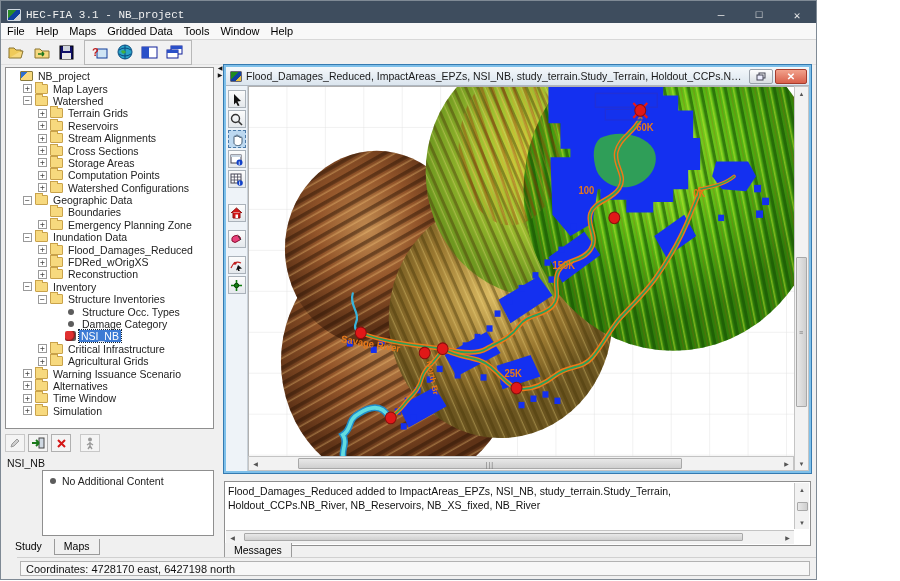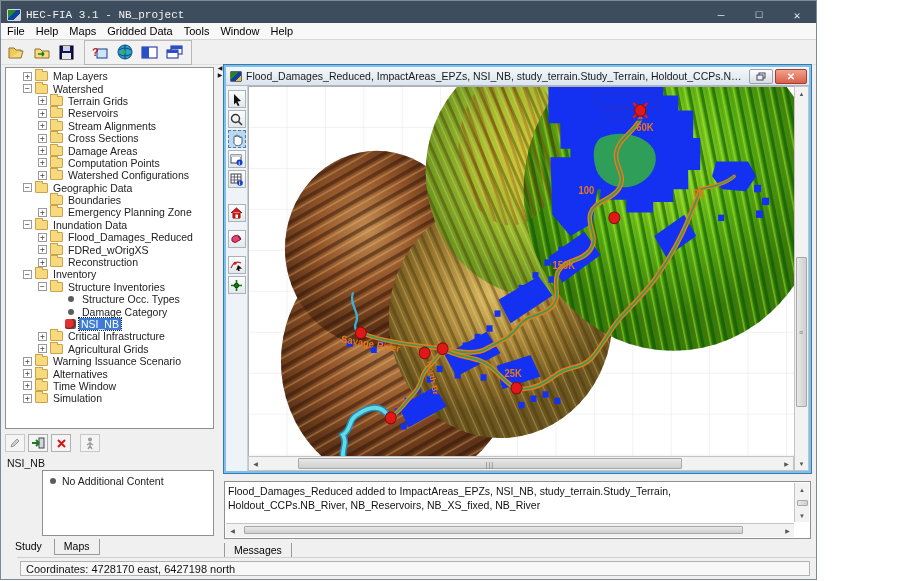--- a/index.html
+++ b/index.html
@@ -62,21 +62,21 @@
   .canvaswrap svg{position:absolute;left:0;top:0;width:100%;height:100%;}
   
   .vsb{width:15px;flex:none;background:#f2f2f2;border:1px solid #c4c4c4;display:flex;flex-direction:column;align-items:center;}
   .hsb{position:absolute;left:22px;right:15px;bottom:0;height:15px;background:#f2f2f2;border:1px solid #c4c4c4;display:flex;align-items:center;}
   .sb-arr{font-size:6px;color:#555;width:13px;height:13px;display:flex;align-items:center;justify-content:center;flex:none;}
   .vthumb{width:11px;background:linear-gradient(90deg,#e8e8e8,#cfcfcf);border:1px solid #a8a8a8;border-radius:1px;position:relative;}
   .hthumb{height:11px;background:linear-gradient(#e8e8e8,#cfcfcf);border:1px solid #a8a8a8;border-radius:1px;position:relative;}
   .grip{position:absolute;left:50%;top:50%;transform:translate(-50%,-50%);font-size:7px;color:#777;letter-spacing:1px;}
   
   .msgpanel{position:absolute;left:0;right:2px;top:414px;bottom:0;}
-  .msgbox{position:absolute;left:0;top:2px;right:0;height:58px;border:1px solid #8f8f8f;background:#fff;}
+  .msgbox{position:absolute;left:0;top:2px;right:0;height:65px;border:1px solid #8f8f8f;background:#fff;}
   .msgtext{position:absolute;left:3px;top:2px;right:18px;bottom:16px;font-size:10.5px;color:#111;line-height:1.35;overflow:hidden;}
   .msg-vsb{position:absolute;right:1px;top:1px;width:15px;bottom:16px;background:#f2f2f2;border-left:1px solid #c4c4c4;display:flex;flex-direction:column;align-items:center;}
   .msg-hsb{position:absolute;left:1px;right:16px;bottom:1px;height:14px;background:#f2f2f2;border-top:1px solid #c4c4c4;display:flex;align-items:center;}
   .msgtabs{position:absolute;left:0;top:64px;height:18px;display:flex;font-size:10.5px;}
   
   .statusbar{position:absolute;left:16px;right:0;bottom:0;height:22px;background:#f0f0f0;border-top:1px solid #d0d0d0;}
   .statusbox{position:absolute;left:3px;top:3px;right:6px;bottom:3px;border:1px solid #b2b2b2;background:#f7f7f7;display:flex;align-items:center;padding-left:5px;font-size:11px;color:#111;}
   text{font-family:"Liberation Sans",sans-serif;}
 </style>
 </head>
@@ -150,20 +150,25 @@
             <rect x="5" y="1" width="11" height="3" fill="#2a50c8"></rect>
             <rect x="1" y="5" width="11" height="8" fill="#fff" stroke="#10209a"></rect>
             <rect x="1" y="5" width="11" height="3" fill="#2a50c8"></rect>
           </svg>
       </div>
     </div>
   </div>
 
   <div class="left">
     <div class="treebox" id="tree">
+        <div class="trow" style="padding-left: 0px;">
+          <span class="texp none"></span>
+          <span class="ti i-project"></span>
+          <span class="tlabel">NB_project</span>
+        </div>
         <div class="trow" style="padding-left: 15px;">
           <span class="texp">+</span>
           <span class="ti i-folder"></span>
           <span class="tlabel">Map Layers</span>
         </div>
         <div class="trow" style="padding-left: 15px;">
           <span class="texp">−</span>
           <span class="ti i-folder"></span>
           <span class="tlabel">Watershed</span>
         </div>
@@ -183,21 +188,21 @@
           <span class="tlabel">Stream Alignments</span>
         </div>
         <div class="trow" style="padding-left: 30px;">
           <span class="texp">+</span>
           <span class="ti i-folder"></span>
           <span class="tlabel">Cross Sections</span>
         </div>
         <div class="trow" style="padding-left: 30px;">
           <span class="texp">+</span>
           <span class="ti i-folder"></span>
-          <span class="tlabel">Damage Areas</span>
+          <span class="tlabel">Storage Areas</span>
         </div>
         <div class="trow" style="padding-left: 30px;">
           <span class="texp">+</span>
           <span class="ti i-folder"></span>
           <span class="tlabel">Computation Points</span>
         </div>
         <div class="trow" style="padding-left: 30px;">
           <span class="texp">+</span>
           <span class="ti i-folder"></span>
           <span class="tlabel">Watershed Configurations</span>

